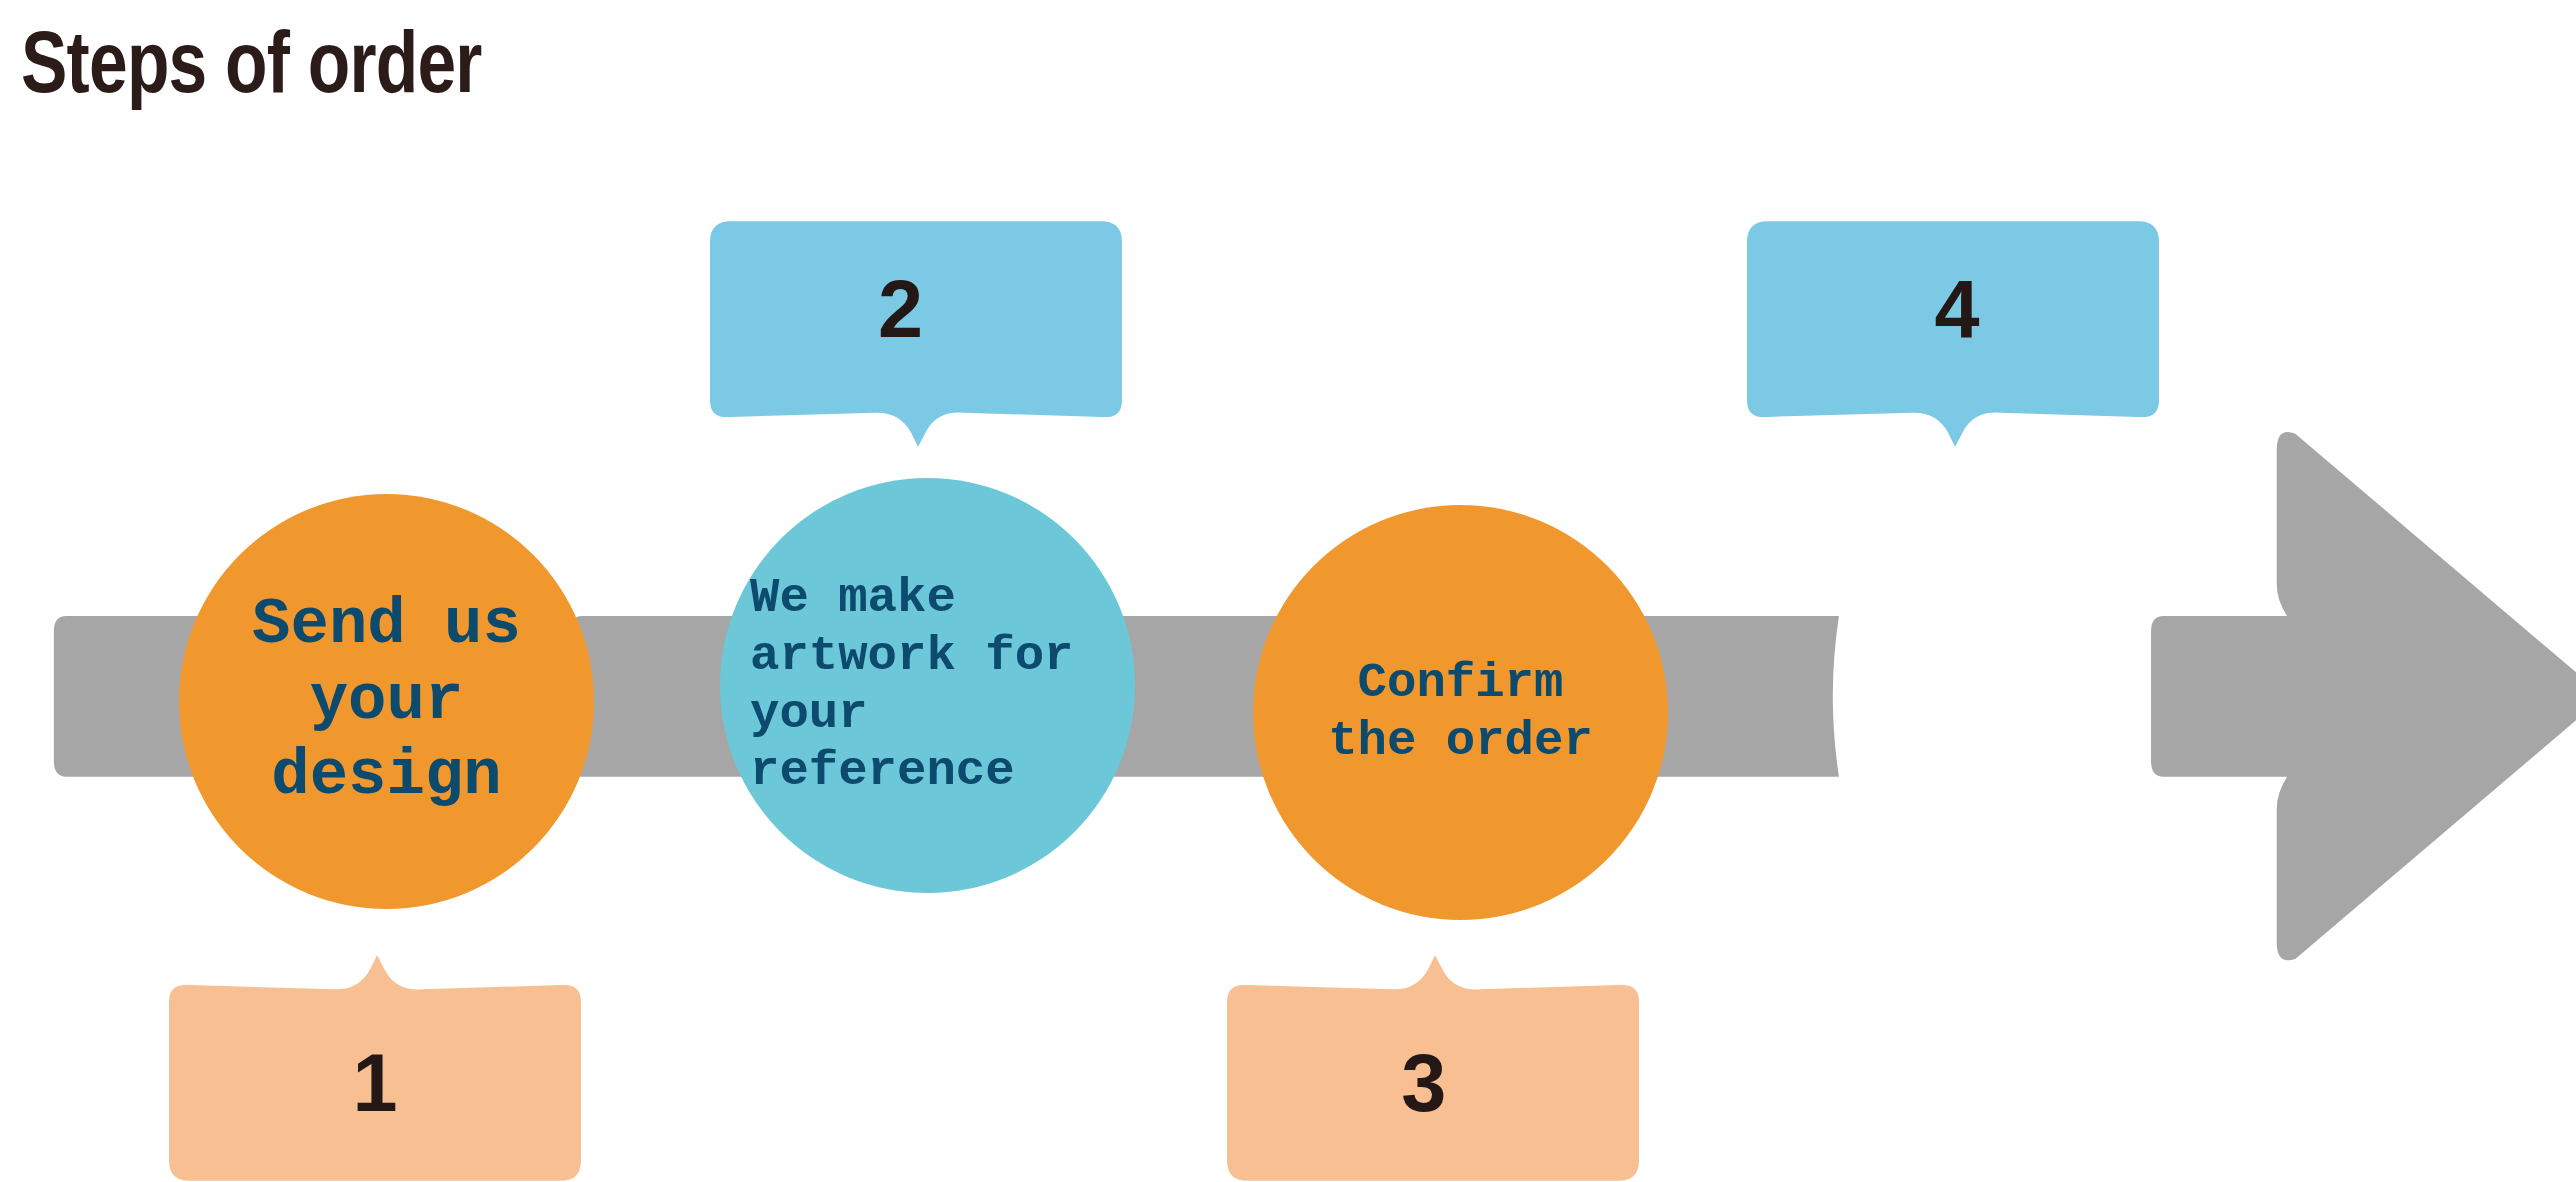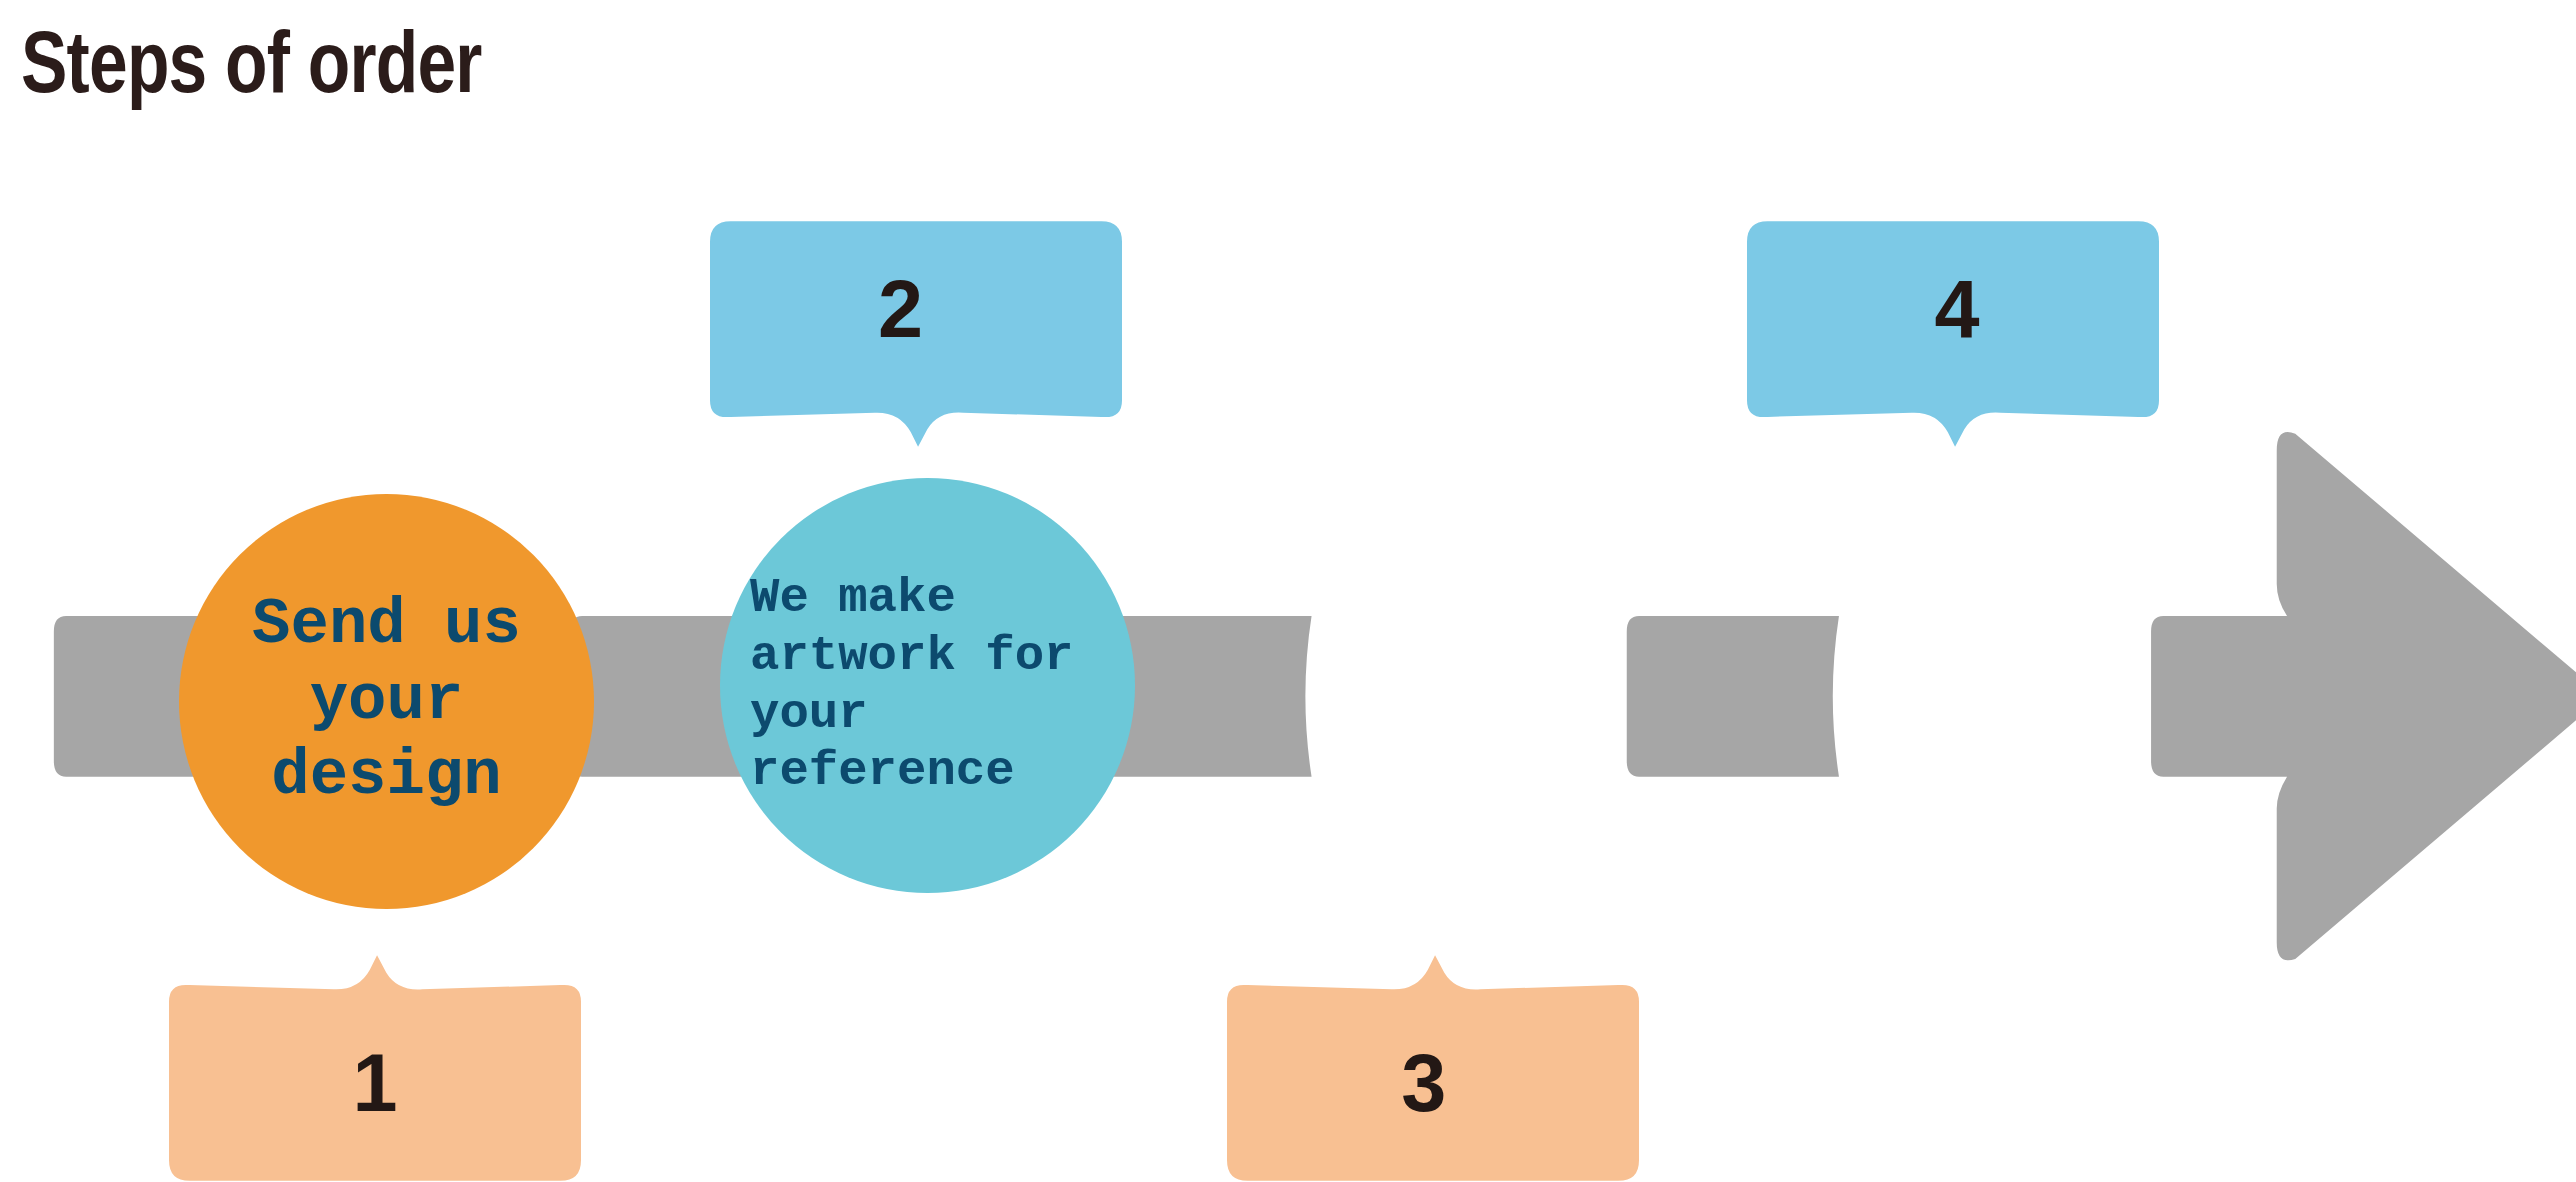--- a/index.html
+++ b/index.html
@@ -163,20 +163,23 @@
   </svg>
 
   <div class="step-circle c-orange" id="circle-1" style="background: rgb(240, 152, 45);">
     <div class="step-text">Send us<br>your design</div>
   </div>
 
   <div class="step-circle c-teal" id="circle-2" style="background: rgb(108, 200, 216);">
     <div class="step-text">We make<br>artwork for<br>your<br>reference</div>
   </div>
 
+  <div class="step-circle c-orange" id="circle-3" style="background: rgb(240, 152, 45);">
+    <div class="step-text">Confirm<br>the order</div>
+  </div>
 
 
   <div class="callout" id="callout-2">
     <svg class="callout-svg" width="412" height="227" viewBox="0 0 800 440" xmlns="http://www.w3.org/2000/svg">
       <path fill="#7CC9E6" d="M 40 0
                Q 0 0 0 40
                L 0 348
                Q 0 384 40 380
                L 320 372
                Q 368 370 390 410

